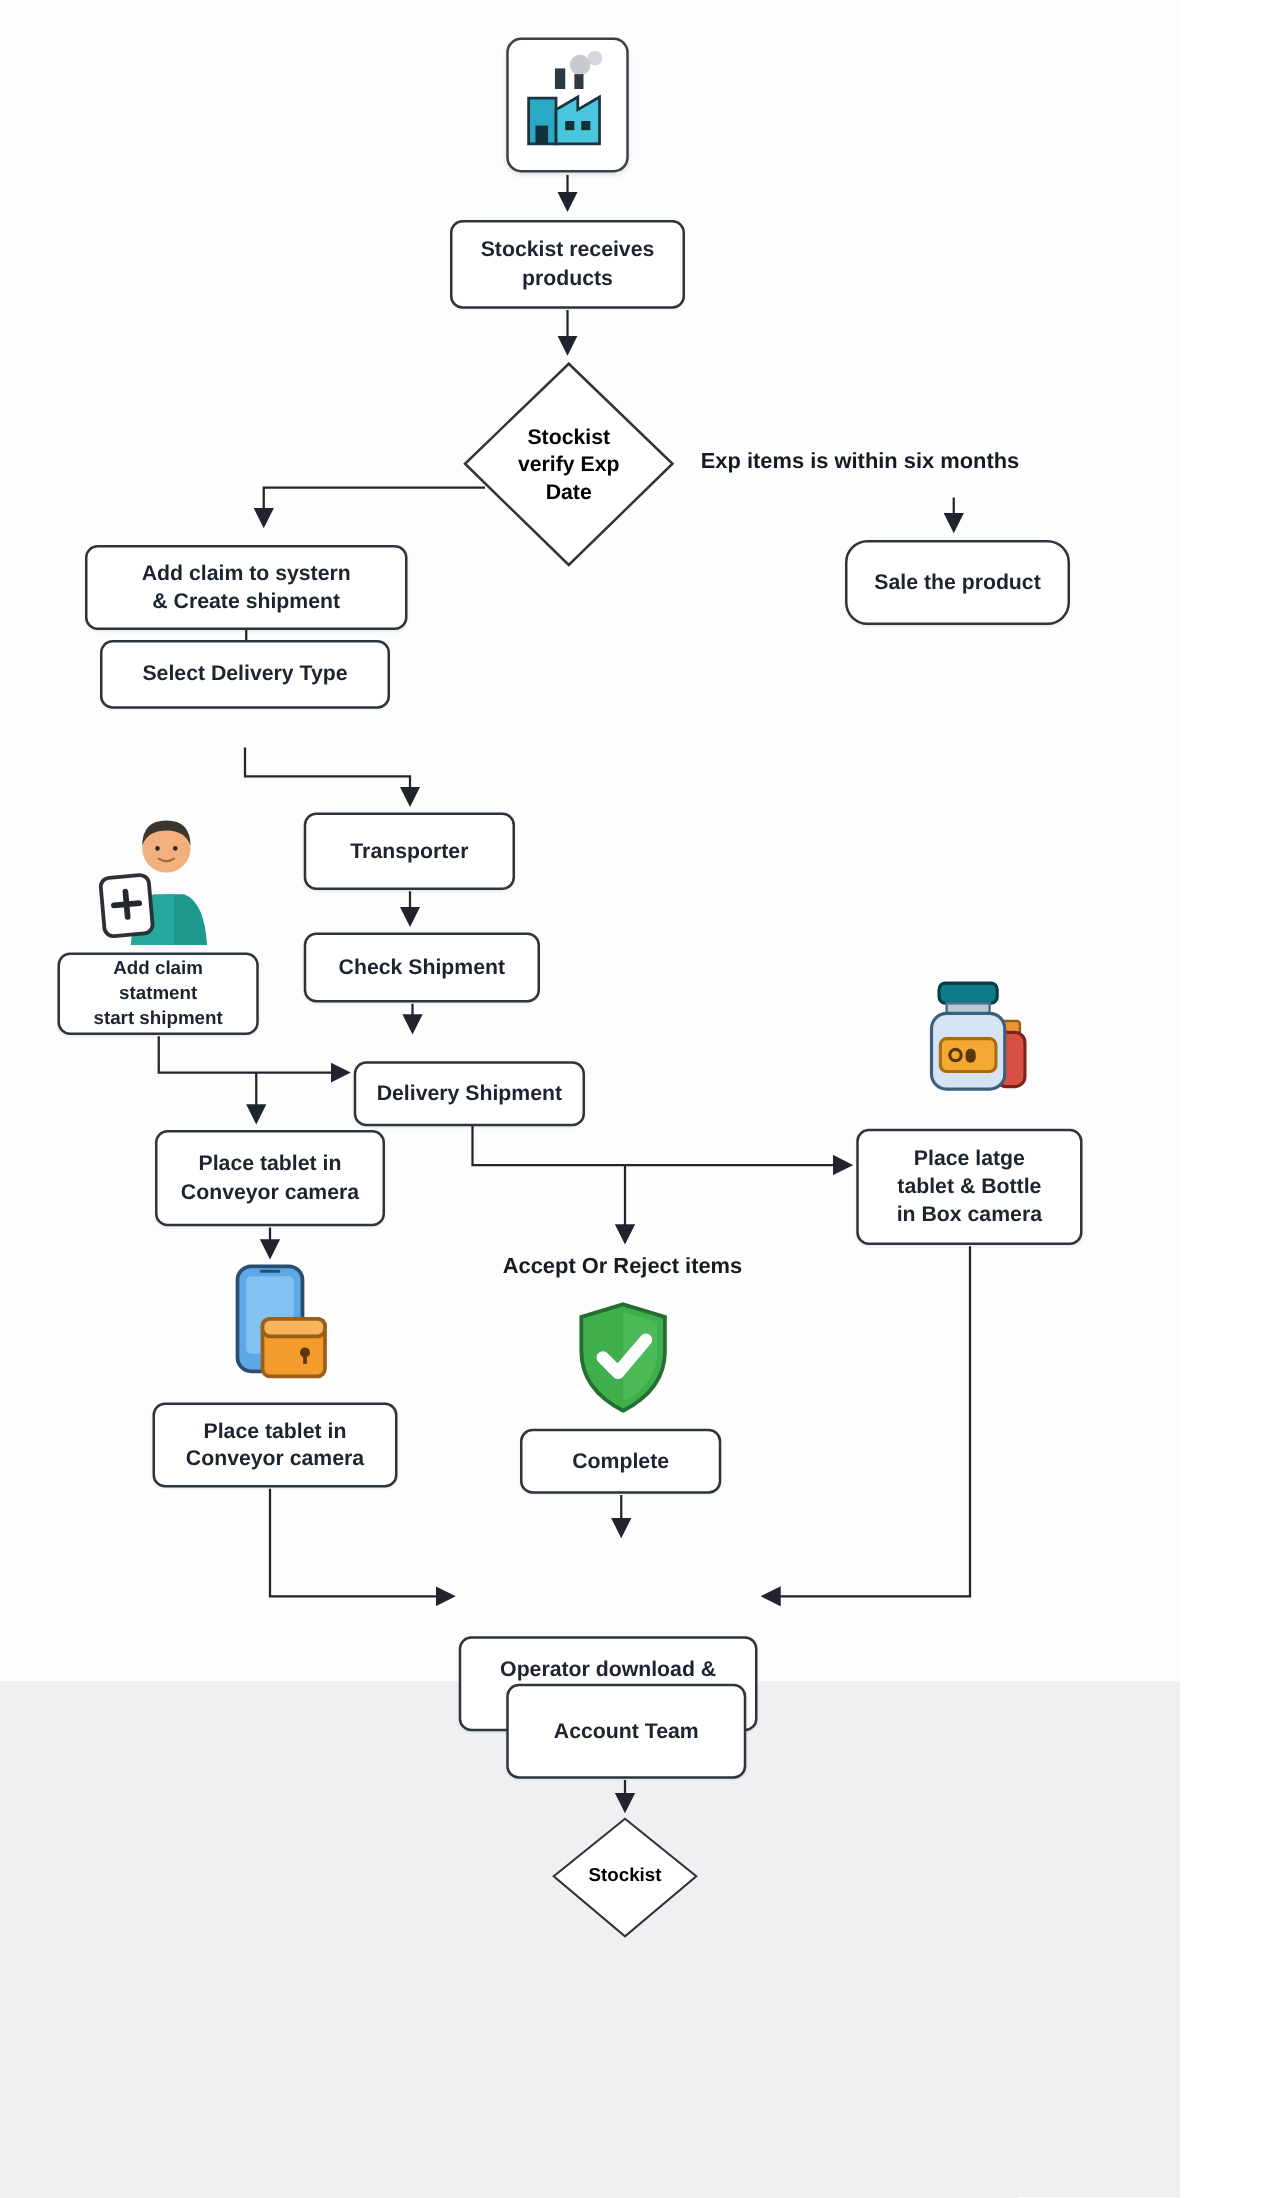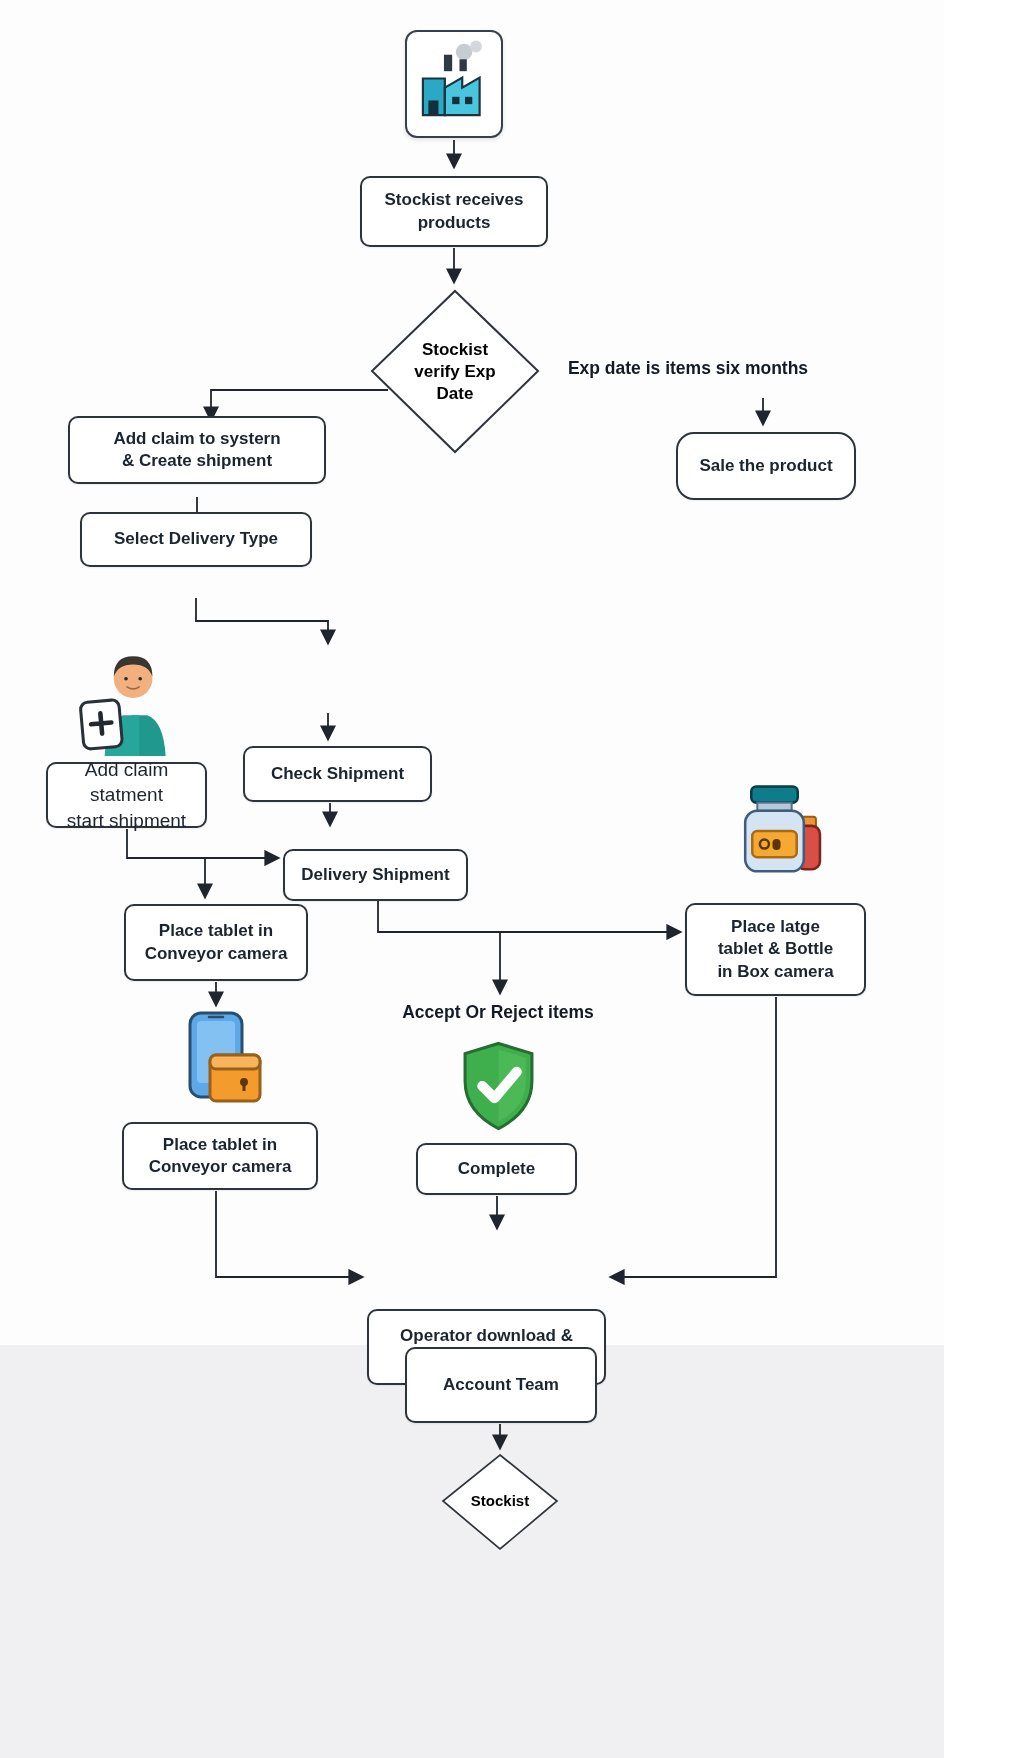--- a/index.html
+++ b/index.html
@@ -11,21 +11,21 @@
   .node {
     position:absolute; z-index:2;
     display:flex; align-items:center; justify-content:center;
     text-align:center; background:#ffffff;
     border:2px solid #2e343c; border-radius:10px;
     color:#1c2430; font-size:17px; font-weight:600; line-height:1.32;
     white-space:pre-line; padding:6px 10px;
     box-shadow:0 1px 2px rgba(20,25,35,.07);
   }
   .node.bold { font-weight:700; }
-  .node.small { font-size:19px; font-weight:400; }
+  .node.small { font-size:15px; font-weight:700; }
   .node.big { font-size:17px; font-weight:700; }
   .dtext {
     position:absolute; z-index:2; display:flex; align-items:center; justify-content:center;
     text-align:center; color:#000000; font-size:17px; font-weight:600;
     line-height:1.3; white-space:pre-line;
   }
   .dtext.small { font-size:15px; font-weight:700; }
   .freetext {
     position:absolute; z-index:2; text-align:center;
     color:#141b25; font-size:17.5px; font-weight:700; line-height:1.25;
@@ -91,29 +91,30 @@
     </svg>
   </div>
 
   <div class="node" style="left:360px;top:176px;width:188px;height:71px;">Stockist receives
 products</div>
 
   <div class="dtext" style="left:395px;top:328px;width:120px;height:88px;">Stockist
 verify Exp
 Date</div>
 
-  <div class="freetext" style="left:545px;top:358px;width:286px;">Exp date is items six months</div>
+  <div class="freetext" style="left:545px;top:358px;width:286px;">Exp items is within six months</div>
 
   <div class="node" style="left:676px;top:432px;width:180px;height:68px;border-radius:18px;">Sale the product</div>
 
-  <div class="node" style="left:68px;top:416px;width:258px;height:68px;">Add claim to systern
+  <div class="node" style="left:68px;top:436px;width:258px;height:68px;">Add claim to systern
 &amp; Create shipment</div>
 
   <div class="node" style="left:80px;top:512px;width:232px;height:55px;">Select Delivery Type</div>
 
+  <div class="node" style="left:243px;top:650px;width:169px;height:62px;">Transporter</div>
 
   <svg class="icon" style="left:72px;top:634px;" width="110" height="124" viewBox="0 0 104 122">
     <path d="M60 120 q0 -40 -4 -40 h16 q16 6 18 40 z" fill="#1f998e"></path>
     <path d="M30 120 q2 -34 18 -40 h16 v40 z" fill="#25a79b"></path>
     <circle cx="58" cy="44" r="19" fill="#f2b07e"></circle>
     <path d="M39 42 q0 -20 19 -20 q19 0 19 20 q-4 -12 -19 -12 q-15 0 -19 12 z" fill="#3c3631"></path>
     <circle cx="51" cy="44" r="1.8" fill="#2b2b2b"></circle>
     <circle cx="65" cy="44" r="1.8" fill="#2b2b2b"></circle>
     <path d="M52 52 q6 4 12 0" stroke="#9c6b3f" stroke-width="1.6" fill="none" stroke-linecap="round"></path>
     <g transform="rotate(-5 27 92)">

